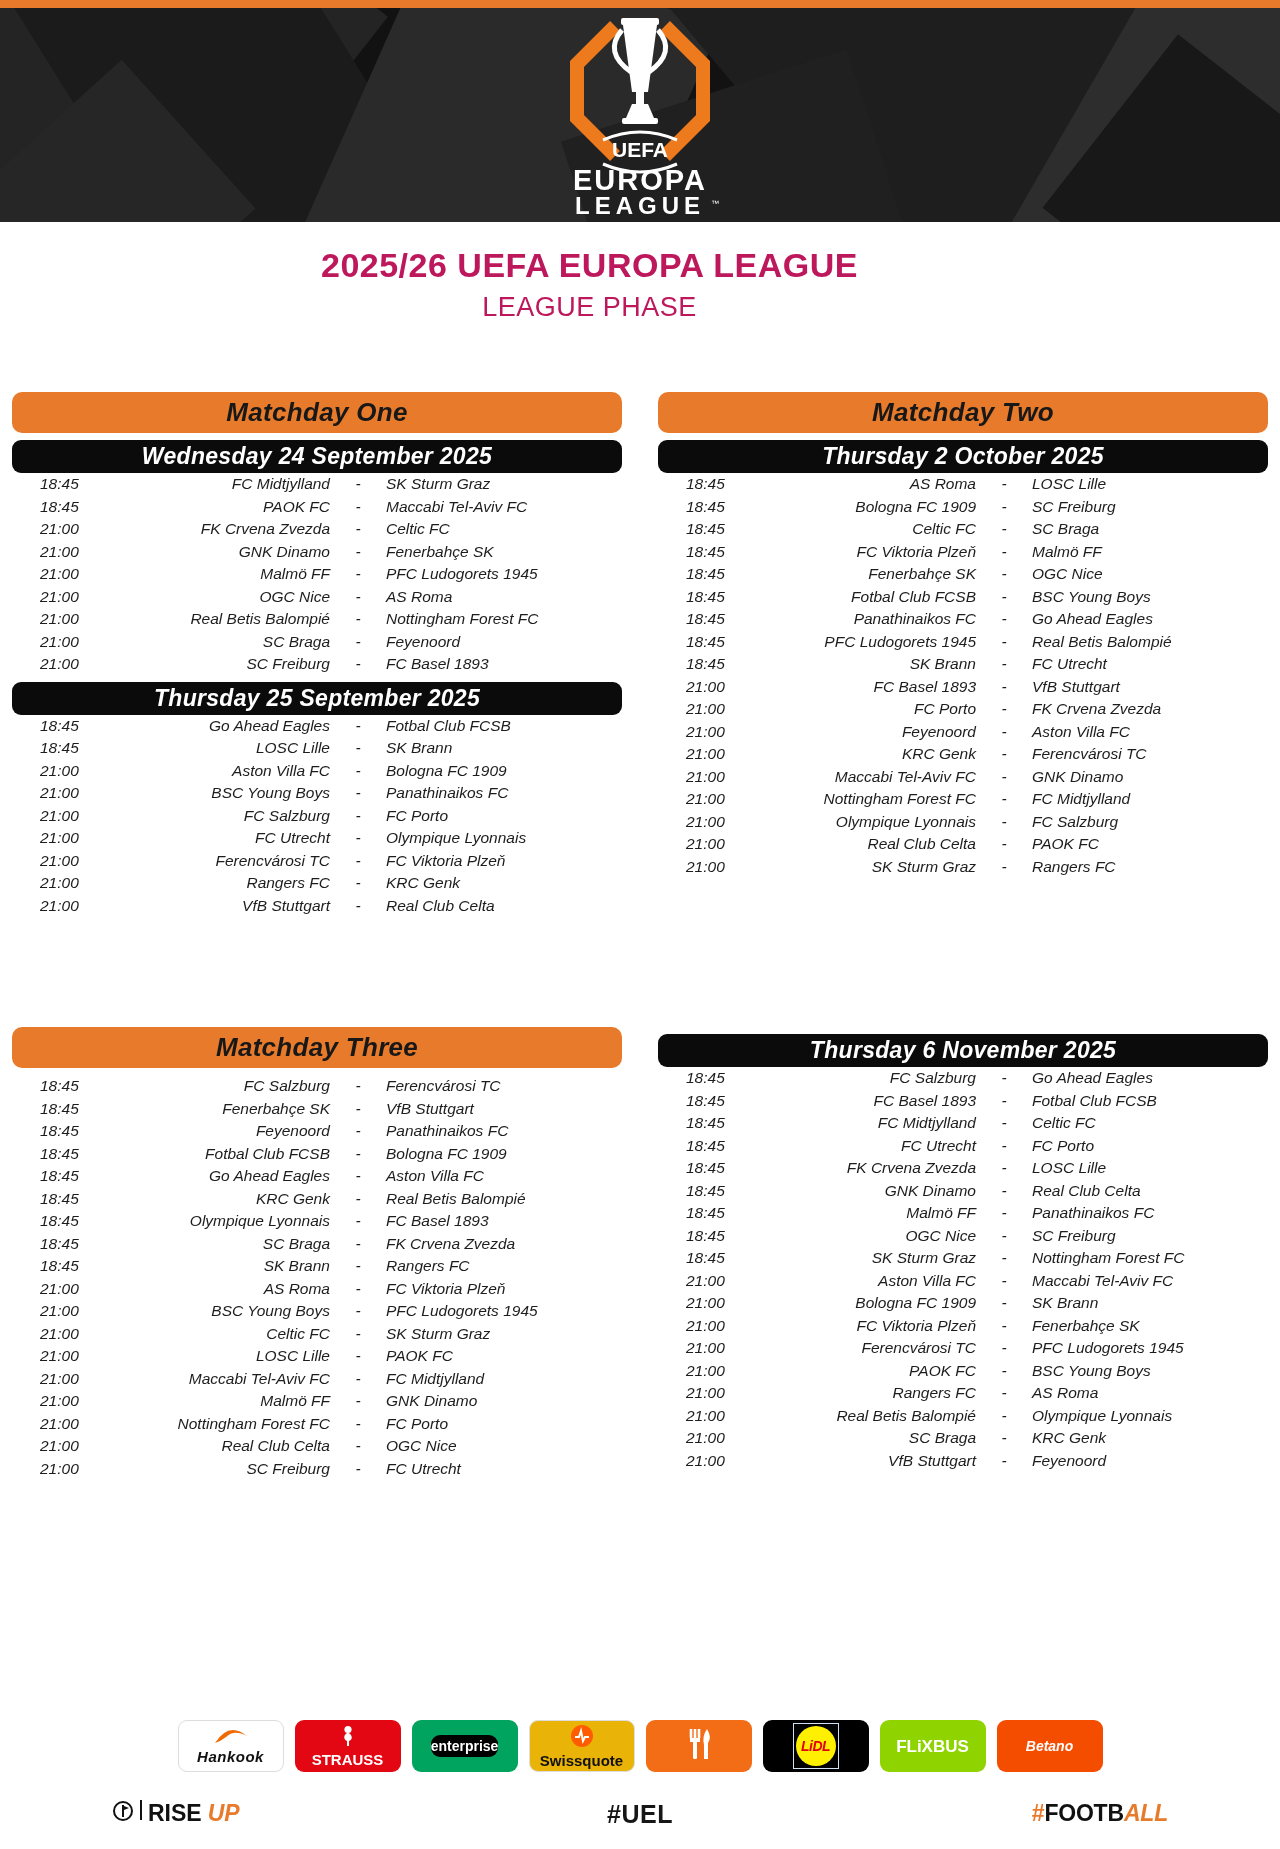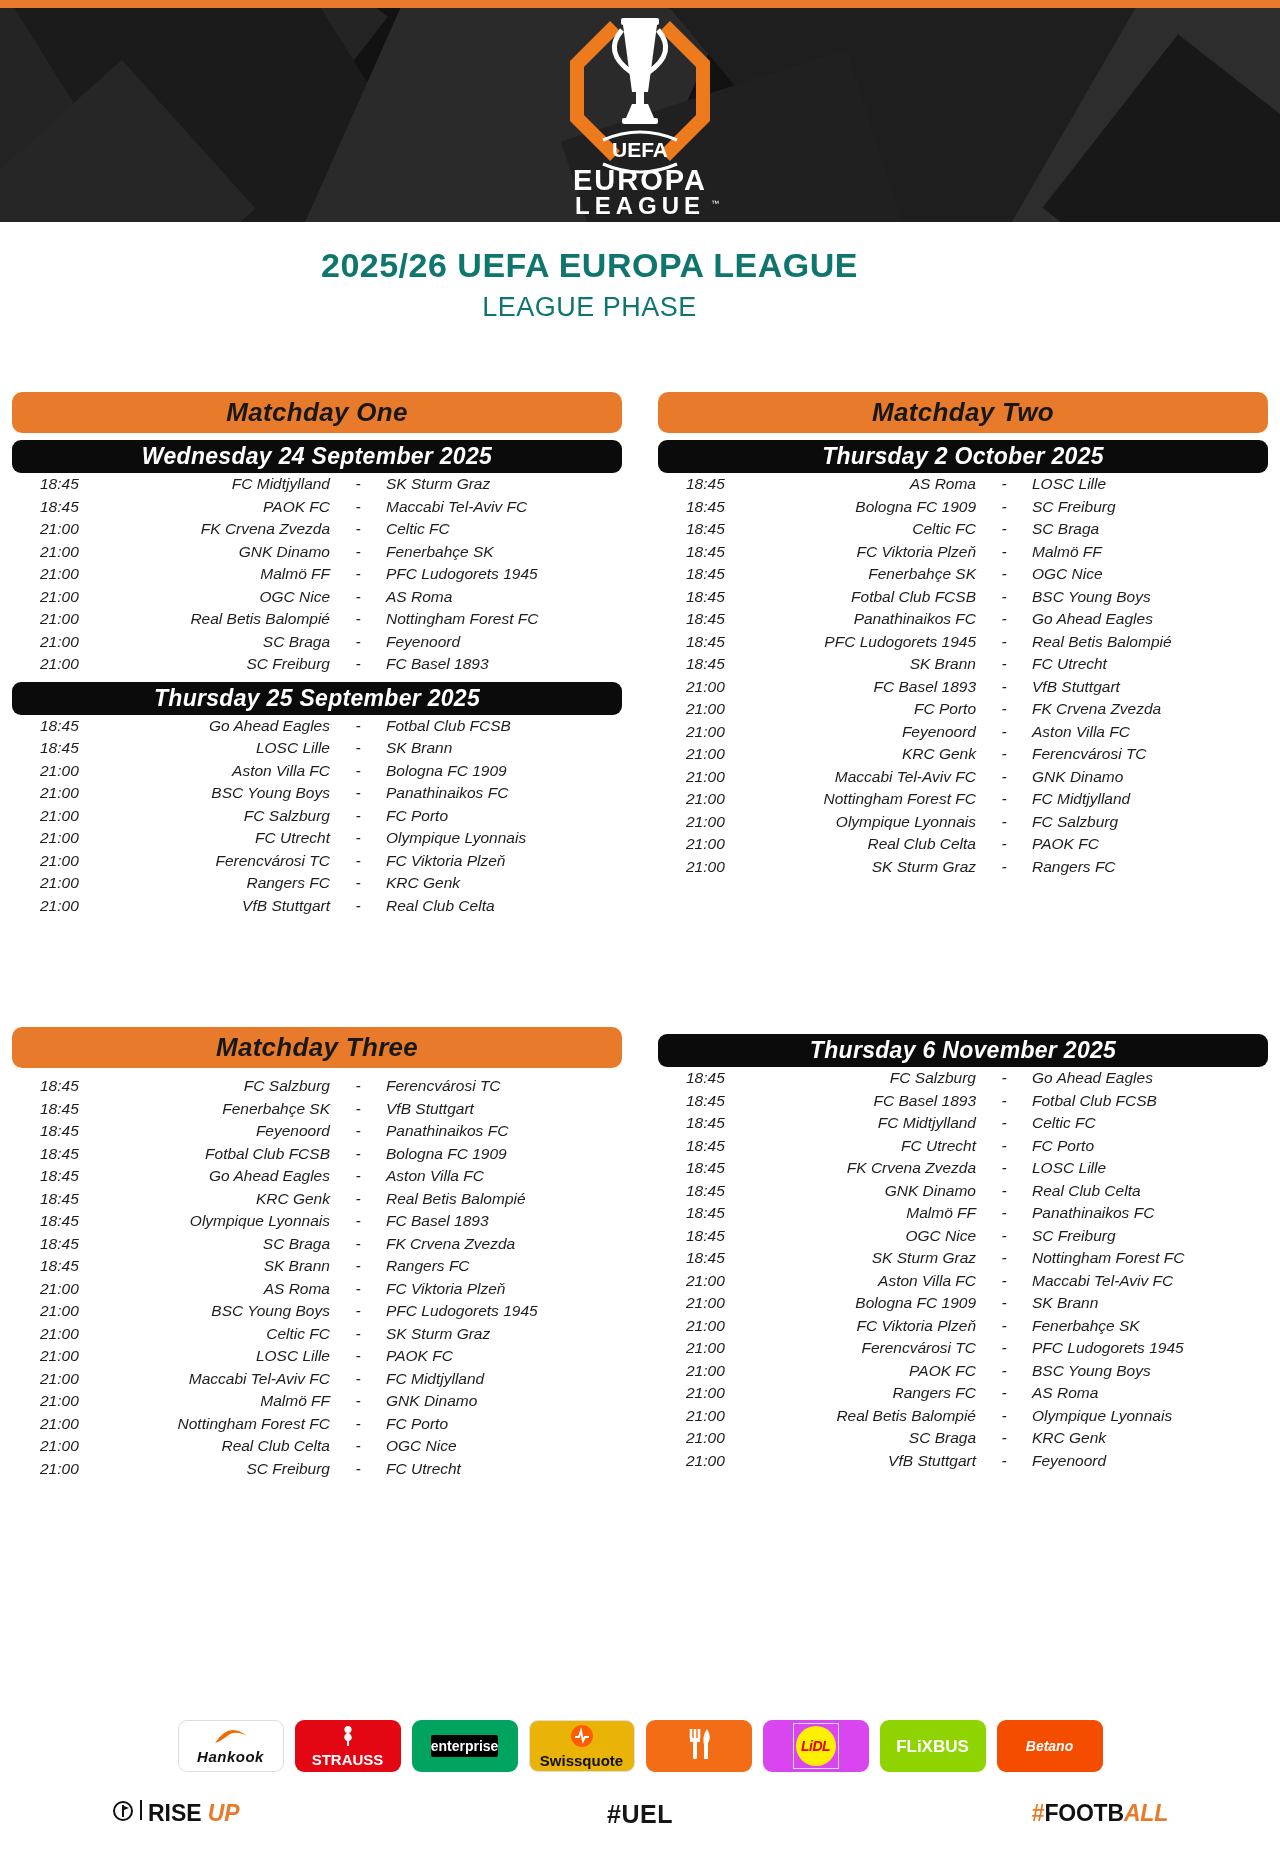--- a/index.html
+++ b/index.html
@@ -15,21 +15,21 @@
   .s1{width:420px;height:560px;background:#242424;transform:rotate(38deg);left:-160px;top:-180px;}
   .s2{width:260px;height:600px;background:#1b1b1b;transform:rotate(-32deg);left:150px;top:-120px;}
   .s3{width:300px;height:500px;background:#2a2a2a;transform:rotate(24deg);left:330px;top:-60px;}
   .s4{width:380px;height:620px;background:#1e1e1e;transform:rotate(-40deg);left:820px;top:-200px;}
   .s5{width:240px;height:520px;background:#2d2d2d;transform:rotate(30deg);left:1050px;top:-80px;}
   .s6{width:300px;height:300px;background:#202020;transform:rotate(-18deg);left:600px;top:80px;}
   .s7{width:200px;height:400px;background:#262626;transform:rotate(48deg);left:-60px;top:60px;}
   .s8{width:220px;height:380px;background:#181818;transform:rotate(-52deg);left:1150px;top:40px;}
   .logo-wrap{position:absolute;left:50%;top:6px;transform:translateX(-50%);}
   
-  .title-block{position:absolute;top:246px;left:0;width:1179px;text-align:center;color:#0f766e;}
+  .title-block{position:absolute;top:246px;left:0;width:1179px;text-align:center;color:#be185d;}
   .title-main{font-size:34px;font-weight:700;letter-spacing:.5px;}
   .title-sub{font-size:27px;font-weight:400;margin-top:7px;letter-spacing:.5px;}
   
   .panel{position:absolute;width:610px;font-style:italic;}
   .pos-0{left:12px;top:392px;}
   .pos-1{left:658px;top:392px;}
   .pos-2{left:12px;top:1027px;}
   .pos-3{left:658px;top:1027px;}
   .md-header{height:41px;background:#e87b2b;border-radius:10px;display:flex;align-items:center;justify-content:center;font-size:26px;font-weight:700;color:#181818;letter-spacing:.3px;}
   .section{margin-top:7px;}
@@ -38,21 +38,21 @@
   .rows{padding-top:0;}
   .row{display:grid;grid-template-columns:78px 212px 56px 1fr;height:22.5px;line-height:22.5px;font-size:15.5px;color:#1d1d1d;padding-left:28px;}
   .f-time{text-align:left;}
   .f-home{text-align:right;white-space:nowrap;}
   .f-dash{text-align:center;}
   .f-away{text-align:left;white-space:nowrap;}
   
   .sponsors{position:absolute;top:1720px;left:0;width:1280px;display:flex;justify-content:center;gap:11px;}
   .card{height:52px;width:106px;border-radius:9px;display:flex;flex-direction:column;align-items:center;justify-content:center;box-sizing:border-box;gap:1px;}
   .card .lbl{font-weight:700;line-height:1;}
-  .pill{background:#000;color:#fff;border-radius:2px;padding:3px 0;font-weight:700;font-size:14px;}
+  .pill{background:#000;color:#fff;border-radius:9px;padding:3px 0;font-weight:700;font-size:14px;}
   .lidl-sq{width:44px;height:44px;border:1px solid #cfe0f5;display:flex;align-items:center;justify-content:center;}
   .lidl-circle{width:40px;height:40px;border-radius:50%;background:#fff000;color:#e3000f;display:flex;align-items:center;justify-content:center;font-weight:700;font-style:italic;font-size:14px;letter-spacing:-.5px;}
   
   .footer{position:absolute;top:1800px;left:0;width:1280px;height:32px;}
   .foot-left{position:absolute;left:112px;top:0;display:flex;align-items:flex-start;gap:6px;font-size:23px;font-weight:700;color:#111;}
   .foot-divider{width:2px;height:20px;background:#111;}
   .riseup-up{color:#e87b2b;font-style:italic;}
   .foot-center{position:absolute;left:50%;transform:translateX(-50%);top:0;font-size:25px;font-weight:700;color:#161616;letter-spacing:.5px;}
   .foot-right{position:absolute;right:112px;top:0;font-size:23px;font-weight:700;color:#111;letter-spacing:-.2px;}
   .fb-orange{color:#e87b2b;}
@@ -598,21 +598,21 @@
       <span class="lbl" style="color: rgb(17, 17, 17); font-size: 15px;">Swissquote</span>
     </div>
     <div class="card" style="background: rgb(243, 109, 23);">
       <span><svg width="36" height="34" viewBox="0 0 36 34">
           <path d="M10 2 v9 M14 2 v9 M18 2 v9" stroke="#ffffff" stroke-width="2.6"></path>
           <path d="M9 11 h10 v4 h-10 Z" fill="#ffffff"></path>
           <rect x="12" y="14" width="4" height="18" rx="1.5" fill="#ffffff"></rect>
           <path d="M26 2 q5 8 1 14 l0 16 h-4 l0 -14 q-2 -9 3 -16 Z" fill="#ffffff"></path>
         </svg></span>
     </div>
-    <div class="card" style="background: #d946ef;">
+    <div class="card" style="background: #000000;">
       <div class="lidl-sq">
         <div class="lidl-circle" style="background: rgb(255, 240, 0); color: rgb(227, 0, 15);">LiDL</div>
       </div>
     </div>
     <div class="card" style="background: rgb(143, 212, 0);">
       <span class="lbl" style="color: rgb(255, 255, 255); font-size: 17px;">FLiXBUS</span>
     </div>
     <div class="card" style="background: rgb(244, 77, 0);">
       <span class="lbl" style="color: rgb(255, 255, 255); font-size: 14px; font-style: italic;">Betano</span>
     </div>

